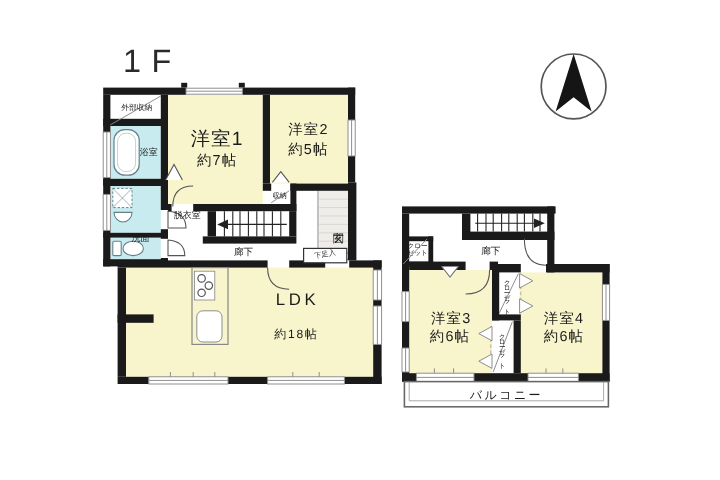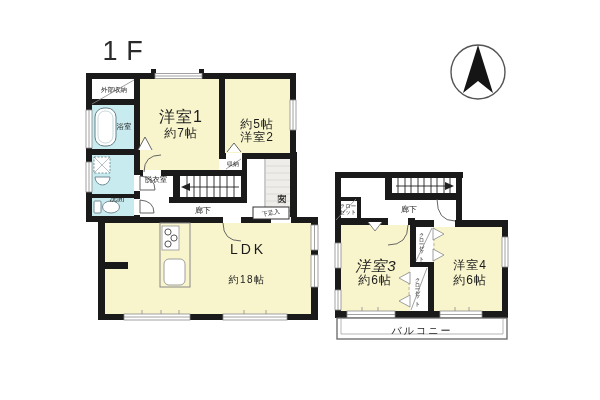--- a/index.html
+++ b/index.html
@@ -261,36 +261,36 @@
   <g>
     <circle cx="478" cy="72" r="27" fill="#fff" stroke="#555" stroke-width="1.4"></circle>
     <polygon points="478,45 463,93 478,81 493,93" fill="#151515"></polygon>
   </g>
 </svg>
 
 <div class="lbl title" style="left:127px;top:52px;font-size:27px;">1F</div>
 
 <div class="lbl" style="left:181px;top:117px;font-size:16px;letter-spacing:1px;">洋室1</div>
 <div class="lbl" style="left:181px;top:134px;font-size:12px;letter-spacing:1px;">約7帖</div>
-<div class="lbl" style="left:257px;top:108px;font-size:12px;letter-spacing:1px;margin-top:30px;">洋室2</div>
+<div class="lbl" style="left:257px;top:108px;font-size:12px;letter-spacing:1px;">洋室2</div>
 <div class="lbl" style="left:257px;top:125px;font-size:12px;letter-spacing:1px;">約5帖</div>
 <div class="lbl" style="left:248px;top:250px;font-size:14px;letter-spacing:3px;">LDK</div>
 <div class="lbl" style="left:247px;top:279px;font-size:10px;letter-spacing:1.5px;">約18帖</div>
 <div class="lbl" style="left:124px;top:127px;font-size:7.5px;">浴室</div>
 <div class="lbl" style="left:117px;top:169px;font-size:7.5px;margin-top:30px;">洗面</div>
 <div class="lbl" style="left:119px;top:180px;font-size:7.5px;margin-left:37px;">脱衣室</div>
 <div class="lbl" style="left:114px;top:90px;font-size:6.5px;">外部収納</div>
 <div class="lbl" style="left:233px;top:164px;font-size:6px;">収納</div>
 <div class="lbl vert" style="left:281px;top:187px;font-size:9px;">玄関</div>
 <div class="lbl" style="left:271px;top:213px;font-size:6px;transform:translate(-50%,-50%) rotate(-10deg);">下足入</div>
 <div class="lbl" style="left:203px;top:211px;font-size:8px;">廊下</div>
 
 <div class="lbl" style="left:409px;top:210px;font-size:8px;">廊下</div>
 <div class="lbl wrap" style="left:348px;top:209px;font-size:5.5px;">クローゼット</div>
 <div class="lbl vert" style="left:422px;top:244px;font-size:5.5px;letter-spacing:0;">クローゼット</div>
 <div class="lbl vert" style="left:418px;top:289px;font-size:5.5px;letter-spacing:0;">クローゼット</div>
-<div class="lbl" style="left:376px;top:266px;font-size:15px;letter-spacing:1px;font-style:italic;">洋室3</div>
+<div class="lbl" style="left:376px;top:266px;font-size:12px;letter-spacing:1px;">洋室3</div>
 <div class="lbl" style="left:375px;top:281px;font-size:12px;letter-spacing:1px;">約6帖</div>
 <div class="lbl" style="left:470px;top:266px;font-size:12px;letter-spacing:1px;">洋室4</div>
 <div class="lbl" style="left:470px;top:281px;font-size:12px;letter-spacing:1px;">約6帖</div>
 <div class="lbl" style="left:422px;top:330px;font-size:10px;letter-spacing:2px;">バルコニー</div>
 
 </div>
 
 </body></html>

